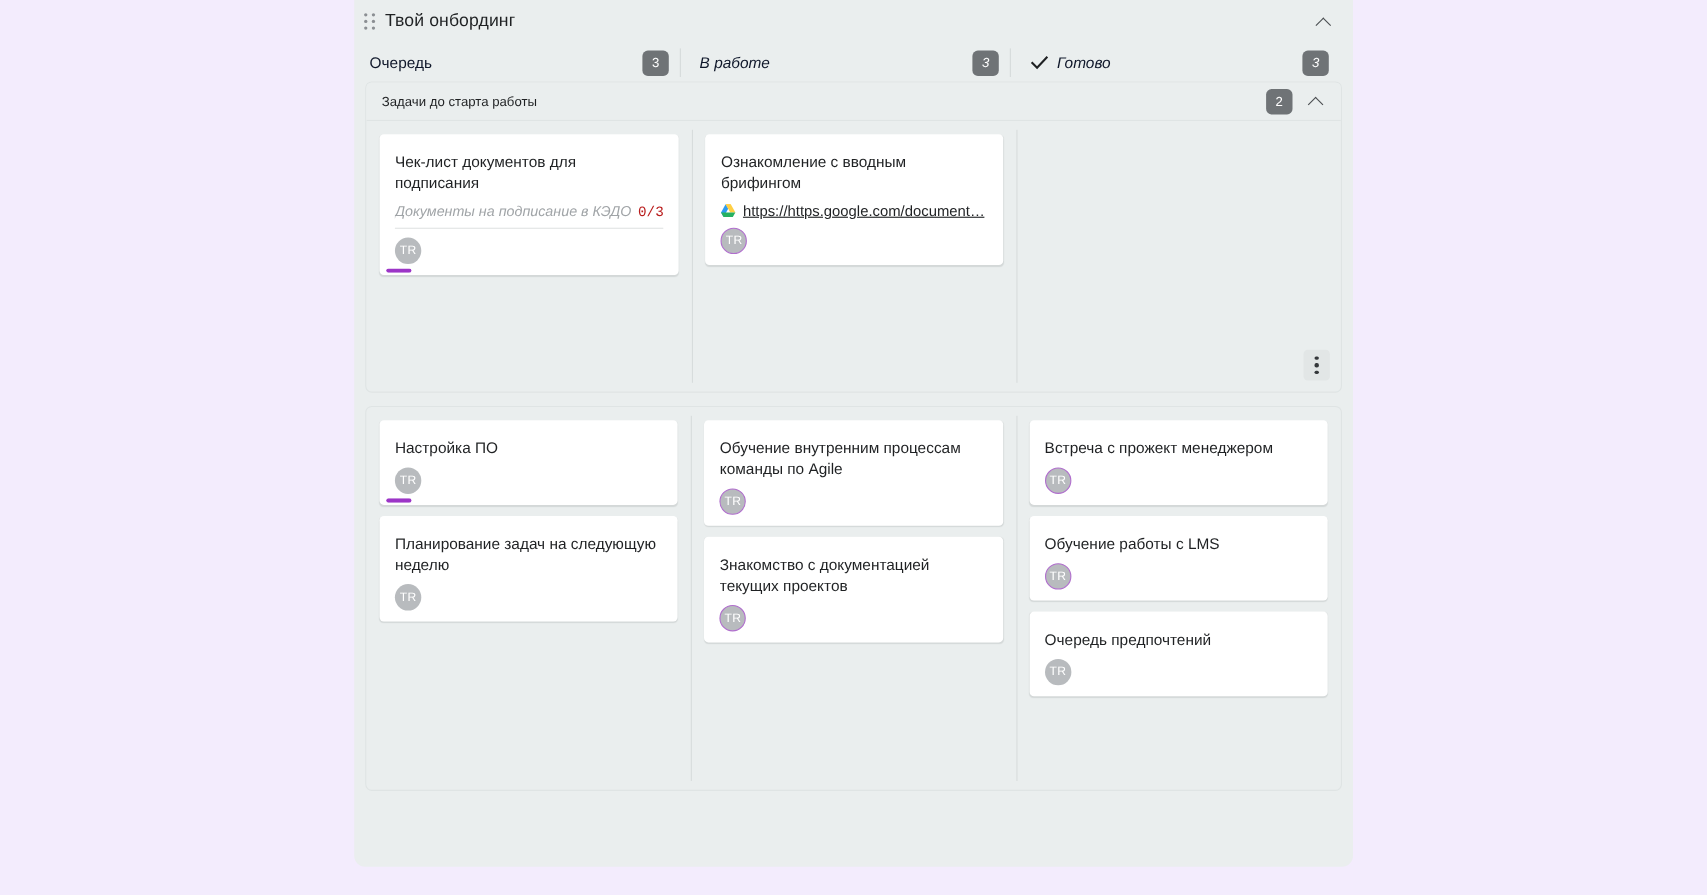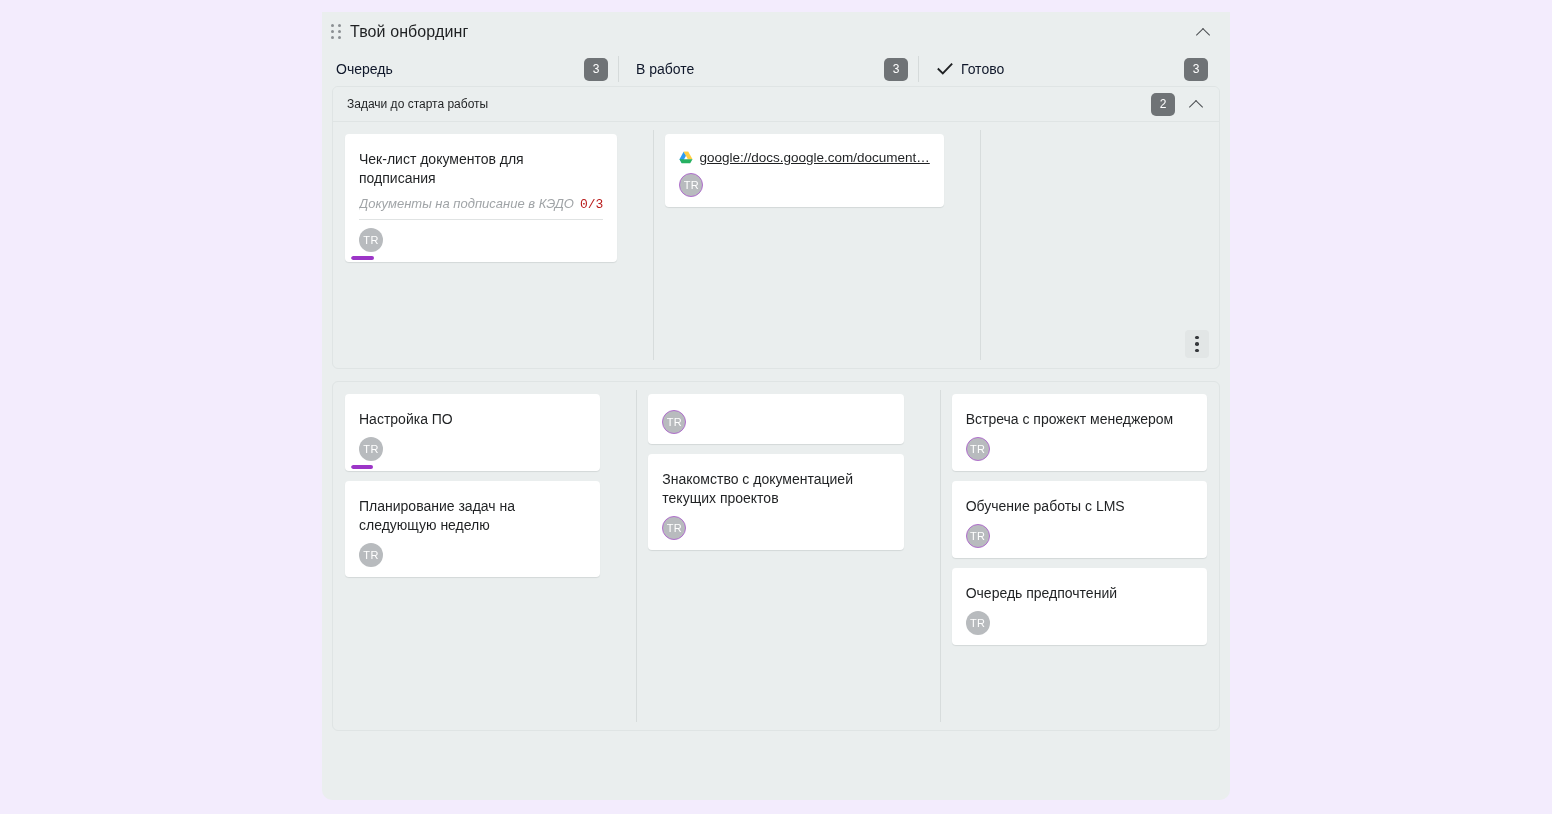--- a/index.html
+++ b/index.html
@@ -18,21 +18,21 @@
   .page {
     position: relative;
     width: 1552px;
     height: 814px;
   }
 
   
   .board {
     position: absolute;
     left: 322px;
-    top: 12px;
+    top: 0px;
     width: 908px;
     height: 788px;
     background: #eaeeee;
     border-radius: 0 0 10px 10px;
     box-sizing: border-box;
   }
 
   
   .board-title-row {
     position: relative;
@@ -107,20 +107,21 @@
   .status-col {
     flex: 1 1 0;
     display: flex;
     align-items: center;
     position: relative;
     padding-right: 10px;
     box-sizing: border-box;
   }
   .status-col + .status-col {
     padding-left: 18px;
+    font-style: italic;
   }
   .status-col + .status-col::before {
     content: "";
     position: absolute;
     left: 0;
     top: 4px;
     bottom: 4px;
     width: 1px;
     background: #d5dada;
   }
@@ -177,21 +178,20 @@
     display: flex;
     align-items: center;
     justify-content: center;
     cursor: pointer;
   }
 
   .group-body {
     display: flex;
     position: relative;
     box-sizing: border-box;
-    gap: 24px;
   }
   .lane {
     flex: 1 1 0;
     position: relative;
     padding: 12px 12px 10px 12px;
     box-sizing: border-box;
   }
   .lane + .lane::before {
     content: "";
     position: absolute;
@@ -384,28 +384,29 @@
             </div>
             <div class="avatar">TR</div>
             <div class="card-progress">
                 <i style="width:9%"></i>
               </div>
           </div>
         </div>
 
         <div class="lane">
           <div class="card">
+            <div class="card-title">Ознакомление с вводным брифингом</div>
             <div class="link-row">
               <svg class="drive-icon" viewBox="0 0 24 22">
                 <path d="M8 1 L16 1 L23.2 14 L15.2 14 Z" fill="#ffcf44"></path>
                 <path d="M8 1 L0.8 14 L4.8 21 L12 8 Z" fill="#2d9bf0"></path>
                 <path d="M0.8 14 L23.2 14 L19.2 21 L4.8 21 Z" fill="#27b161"></path>
                 <path d="M8 1 L12 8 L16 1 Z" fill="#ffcf44"></path>
               </svg>
-              <a class="card-link" href="#">google://docs.google.com/document…</a>
+              <a class="card-link" href="#">https://https.google.com/document…</a>
             </div>
             <div class="avatar ring">TR</div>
           </div>
         </div>
 
         <div class="lane">
           <div class="lane-fill"></div>
           <div class="kebab">
             <i></i>
               <i></i>
@@ -429,20 +430,21 @@
               </div>
           </div>
           <div class="card">
             <div class="card-title">Планирование задач на следующую неделю</div>
             <div class="avatar">TR</div>
           </div>
         </div>
 
         <div class="lane">
           <div class="card">
+            <div class="card-title">Обучение внутренним процессам команды по Agile</div>
             <div class="avatar ring">TR</div>
           </div>
           <div class="card">
             <div class="card-title">Знакомство с документацией текущих проектов</div>
             <div class="avatar ring">TR</div>
           </div>
         </div>
 
         <div class="lane">
           <div class="card">

